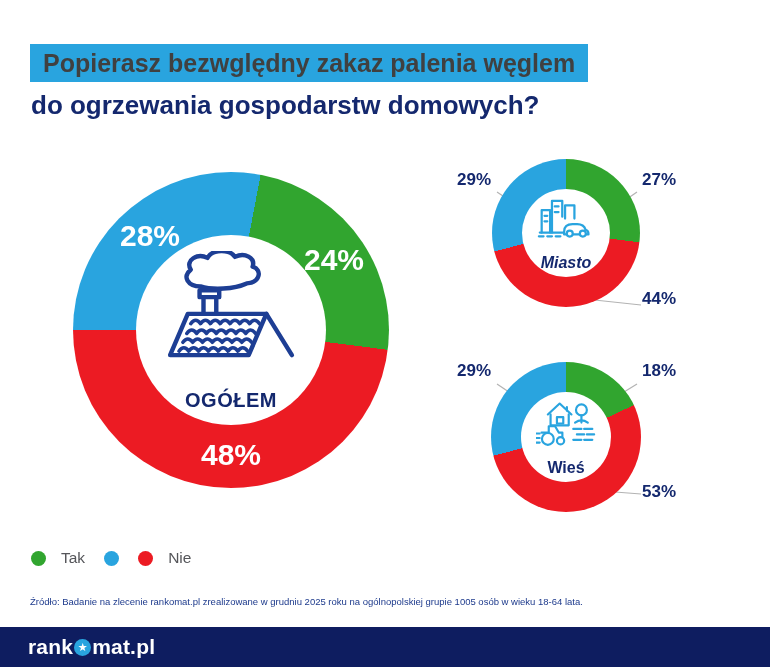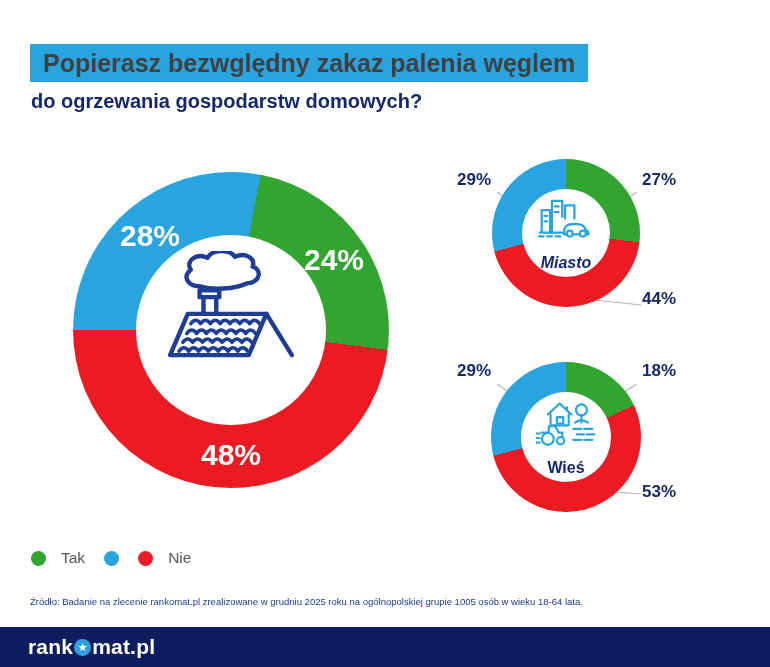--- a/index.html
+++ b/index.html
@@ -14,21 +14,21 @@
     font-family:"Liberation Sans","DejaVu Sans",sans-serif;
   }
   .banner{
     position:absolute;left:30px;top:44px;height:38px;
     display:inline-flex;align-items:center;padding:0 13px;
     background:var(--blue);
   }
   .banner span{color:#404040;font-size:25px;font-weight:bold;white-space:nowrap;}
   .title2{
     position:absolute;left:31px;top:90px;
-    color:var(--navy);font-size:20px;font-weight:bold;white-space:nowrap;
+    color:var(--navy);font-size:26px;font-weight:bold;white-space:nowrap;
   }
   .donut{position:absolute;border-radius:50%;}
   .donut .hole{
     position:absolute;background:#fff;border-radius:50%;
     display:flex;flex-direction:column;align-items:center;
   }
   .donut-big{left:73px;top:172px;width:316px;height:316px;}
   .donut-big .hole{left:63px;top:63px;width:190px;height:190px;}
   .donut-m{left:492px;top:159px;width:148px;height:148px;font-style:italic;}
   .donut-m .hole{left:30px;top:30px;width:88px;height:88px;}
@@ -94,20 +94,21 @@
       <path d="M33 40 h20 v7 h-20 z M37 47 v15 M50 47 v15"></path>
       <path d="M3 106 L21 64 L101 64 L83 106 Z"></path>
       <path d="M101 64 L127 106"></path>
       <g stroke-width="3.6">
         <path d="M24 74 q5 -7 10 0 q5 -7 10 0 q5 -7 10 0 q5 -7 10 0 q5 -7 10 0 q5 -7 10 0 q5 -7 10 0"></path>
         <path d="M20 84 q5 -7 10 0 q5 -7 10 0 q5 -7 10 0 q5 -7 10 0 q5 -7 10 0 q5 -7 10 0 q5 -7 10 0"></path>
         <path d="M16 93 q5 -7 10 0 q5 -7 10 0 q5 -7 10 0 q5 -7 10 0 q5 -7 10 0 q5 -7 10 0 q5 -7 10 0"></path>
         <path d="M12 102 q5 -7 10 0 q5 -7 10 0 q5 -7 10 0 q5 -7 10 0 q5 -7 10 0 q5 -7 10 0 q5 -7 10 0"></path>
       </g>
     </svg>
+    <div class="center-label-big">OGÓŁEM</div>
   </div>
   <span class="pct-big" style="left:77px;top:64px">28%</span>
   <span class="pct-big" style="left:261px;top:88px">24%</span>
   <span class="pct-big" style="left:158px;top:283px">48%</span>
 </div>
 
 <svg class="callouts" width="770" height="667" viewBox="0 0 770 667">
   <g stroke="#b3b3b3" stroke-width="1.2">
     <line x1="497" y1="192" x2="524" y2="210"></line>
     <line x1="637" y1="192" x2="611" y2="210"></line>

